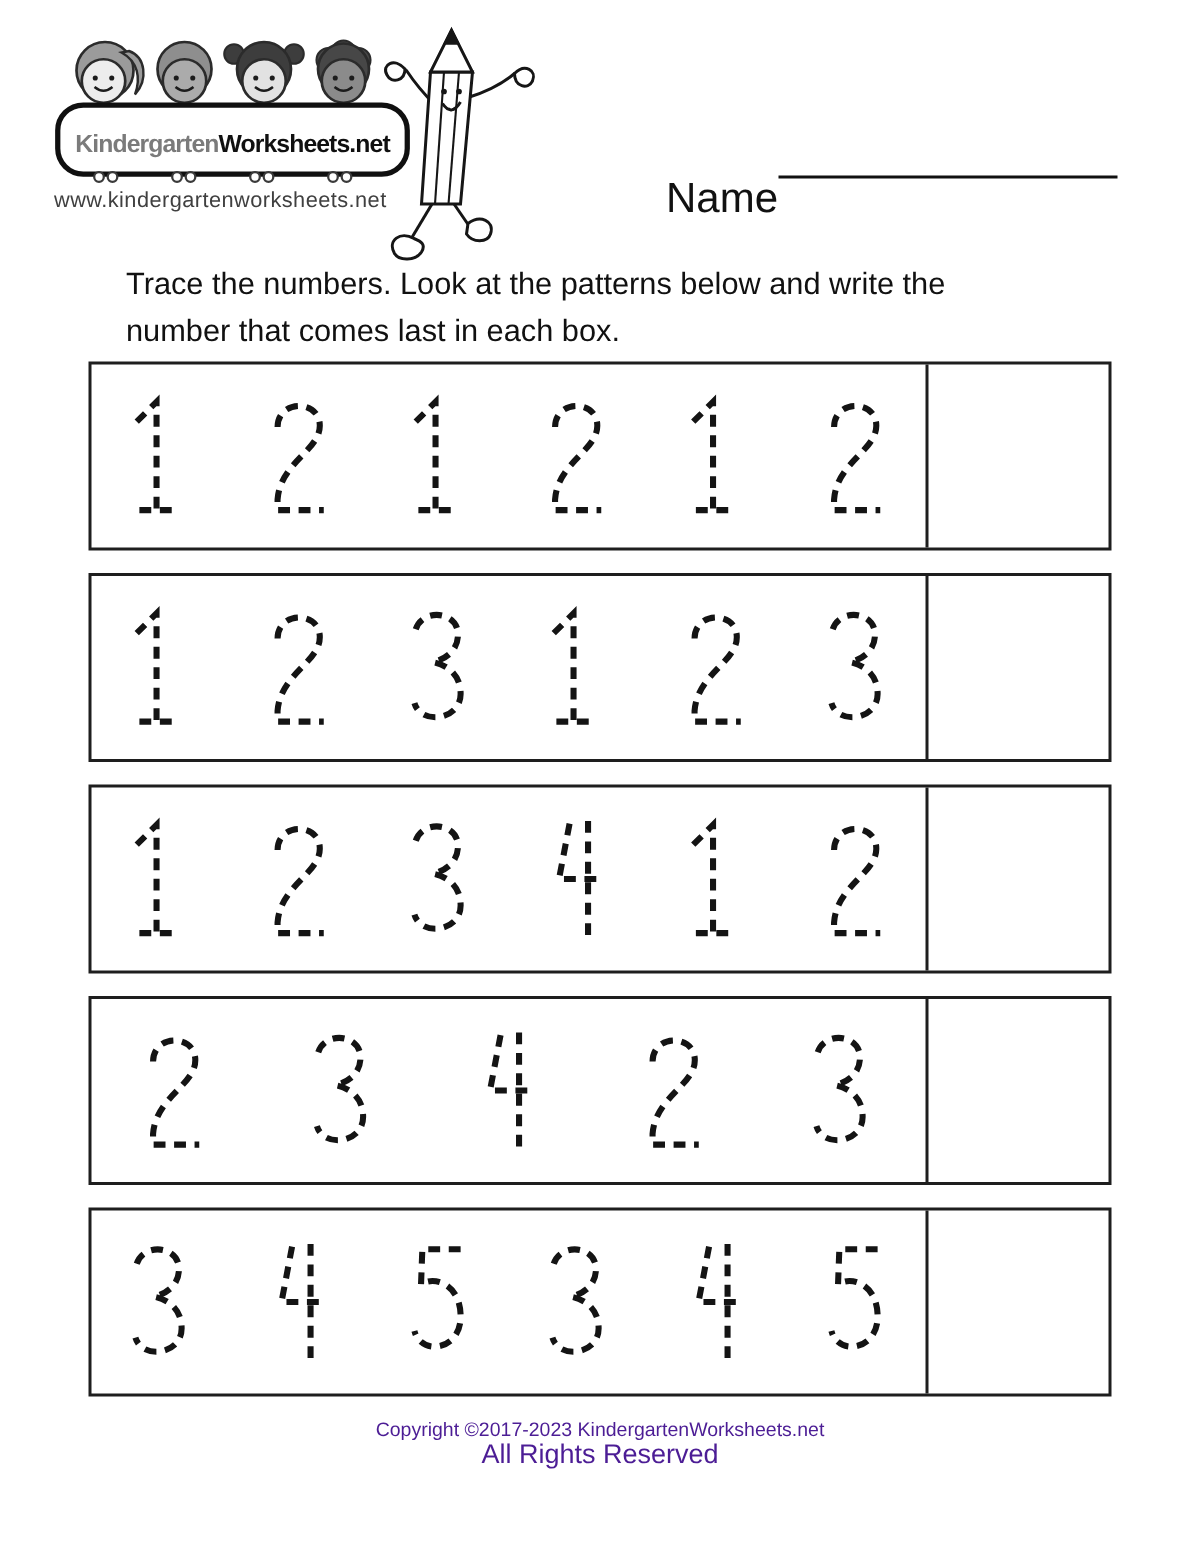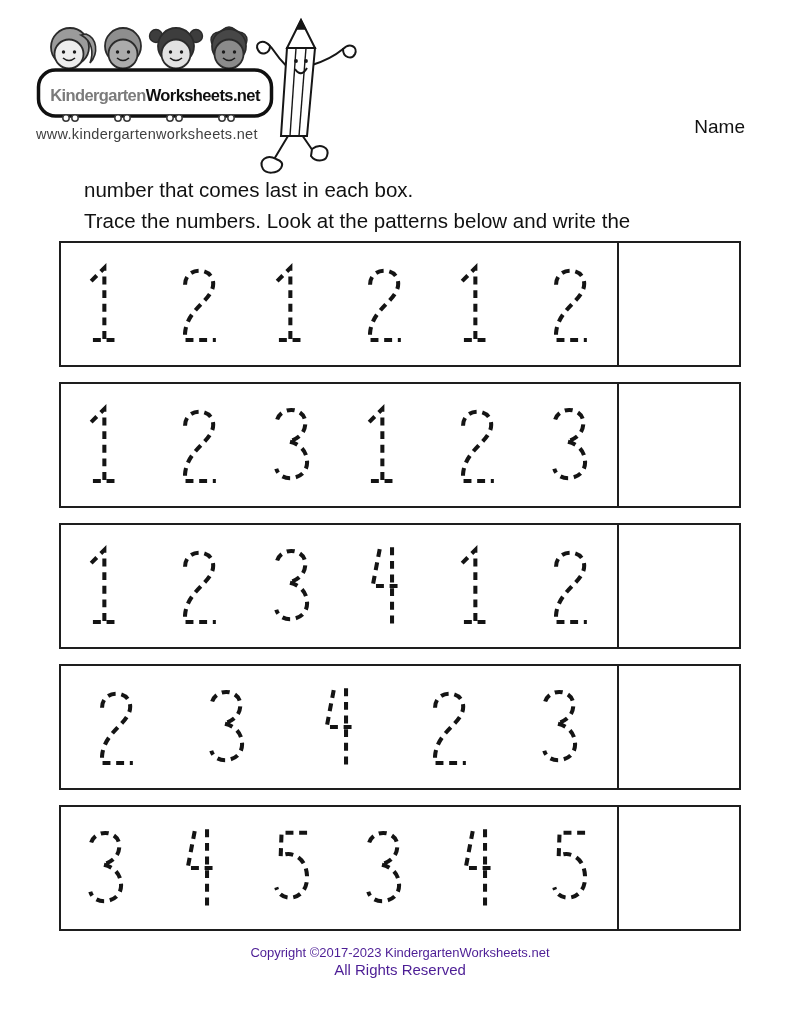--- a/index.html
+++ b/index.html
@@ -13,37 +13,37 @@
   .kids-svg{display:block;}
   .banner-text{font-family:"Liberation Sans",sans-serif;font-weight:bold;font-size:16.5px;letter-spacing:-0.6px;}
   .logo-url{color:#404040;font-size:14.5px;letter-spacing:.3px;margin-top:2px;}
 
   
   .pencil{position:absolute;left:246px;top:8px;}
   .pencil path,.pencil polygon,.pencil line{stroke:#161616;}
 
   
   .title{position:absolute;left:332px;top:34px;font-size:34px;letter-spacing:-0.5px;white-space:nowrap;}
-  .name-row{position:absolute;left:444px;top:116px;width:301px;display:flex;align-items:flex-end;font-size:19px;flex-direction:column;}
+  .name-row{position:absolute;left:444px;top:116px;width:301px;display:flex;align-items:flex-start;font-size:28px;}
   .name-underline{flex:1;border-bottom:2px solid #111;height:1px;margin-bottom:4px;}
 
   
   .instructions{position:absolute;left:84px;top:174px;font-size:20.5px;line-height:31px;}
 
   
   .rows{position:absolute;left:59px;top:241px;width:682px;}
   .row{height:126px;border:2px solid #1e1e1e;margin-bottom:15px;display:flex;box-sizing:border-box;background:#fff;}
   .trace{width:556px;display:flex;justify-content:space-around;align-items:center;}
   .answer{flex:1;border-left:2px solid #1e1e1e;}
   .digit{height:88px;width:56px;}
   .digit path{fill:none;stroke:#141414;stroke-width:4.6;stroke-dasharray:9 6.5;stroke-linecap:butt;stroke-linejoin:miter;}
 
   
   .footer{position:absolute;left:0;top:944px;width:100%;text-align:center;color:#4c1d95;font-size:13px;line-height:17px;}
-  .footer .line2{font-size:15px;}
+  .footer .line2{font-size:18px;}
 </style>
 </head>
 <body>
 
 <div class="page">
 
   <div class="logo">
     <svg class="kids-svg" width="238" height="110" viewBox="0 0 238 110">
 
       <g>
@@ -129,22 +129,22 @@
     <path d="M49 61 Q55 70 61 60" fill="none" stroke-width="2"></path>
     <path d="M53 64 Q55 67 57 64" fill="none" stroke-width="1.3"></path>
   </svg>
 
   <div class="name-row">
     <span>Name</span>
     <span class="name-underline"></span>
   </div>
 
   <div class="instructions">
+    <div>Trace the numbers. Look at the patterns below and write the</div>
     <div>number that comes last in each box.</div>
-    <div>Trace the numbers. Look at the patterns below and write the</div>
   </div>
 
   <div class="rows">
     <div class="row">
       <div class="trace">
           <svg viewBox="0 0 60 100" class="digit">
             <path d="M12 24 L27 9 L27 91 M14 91 L41 91"></path>
           </svg>
           <svg viewBox="0 0 60 100" class="digit">
             <path d="M13 28 C13 7 45 7 45 27 C45 46 15 55 13 83 L13 91 L48 91"></path>

